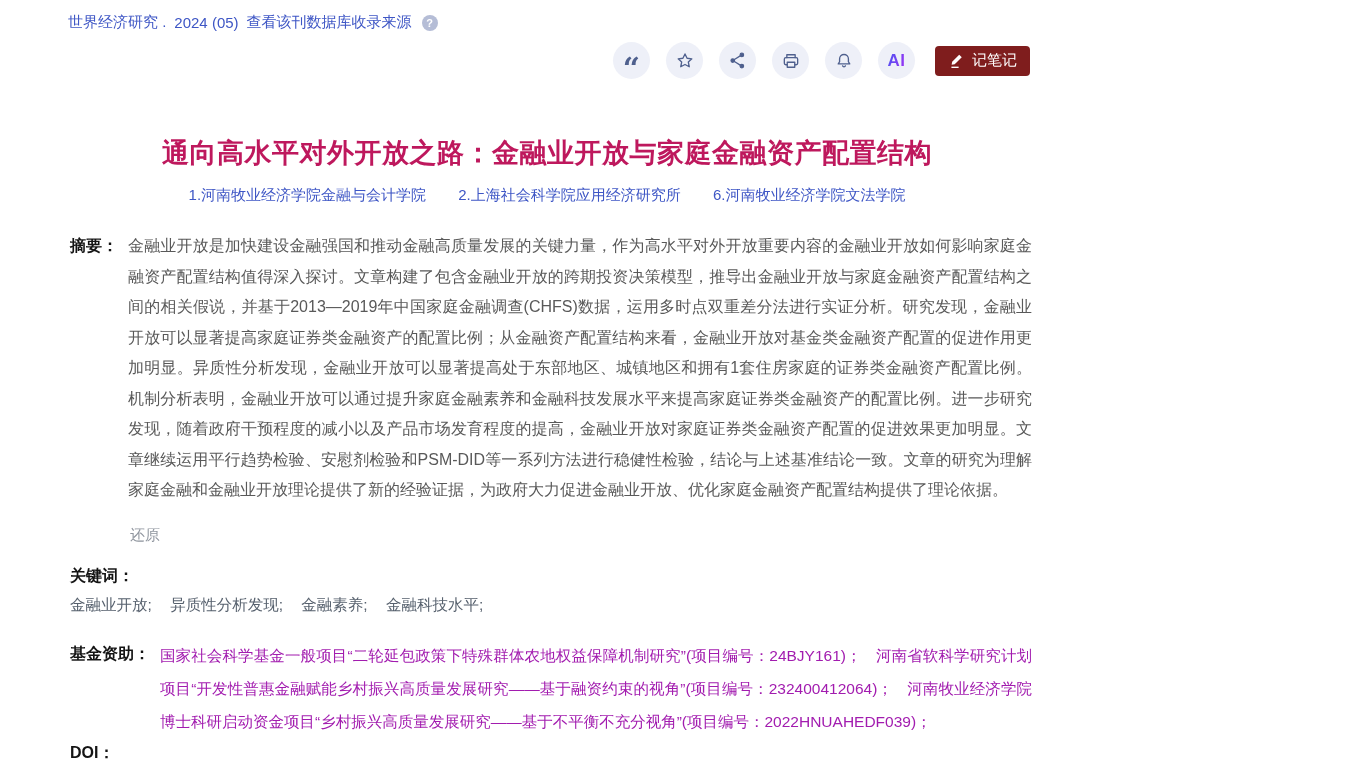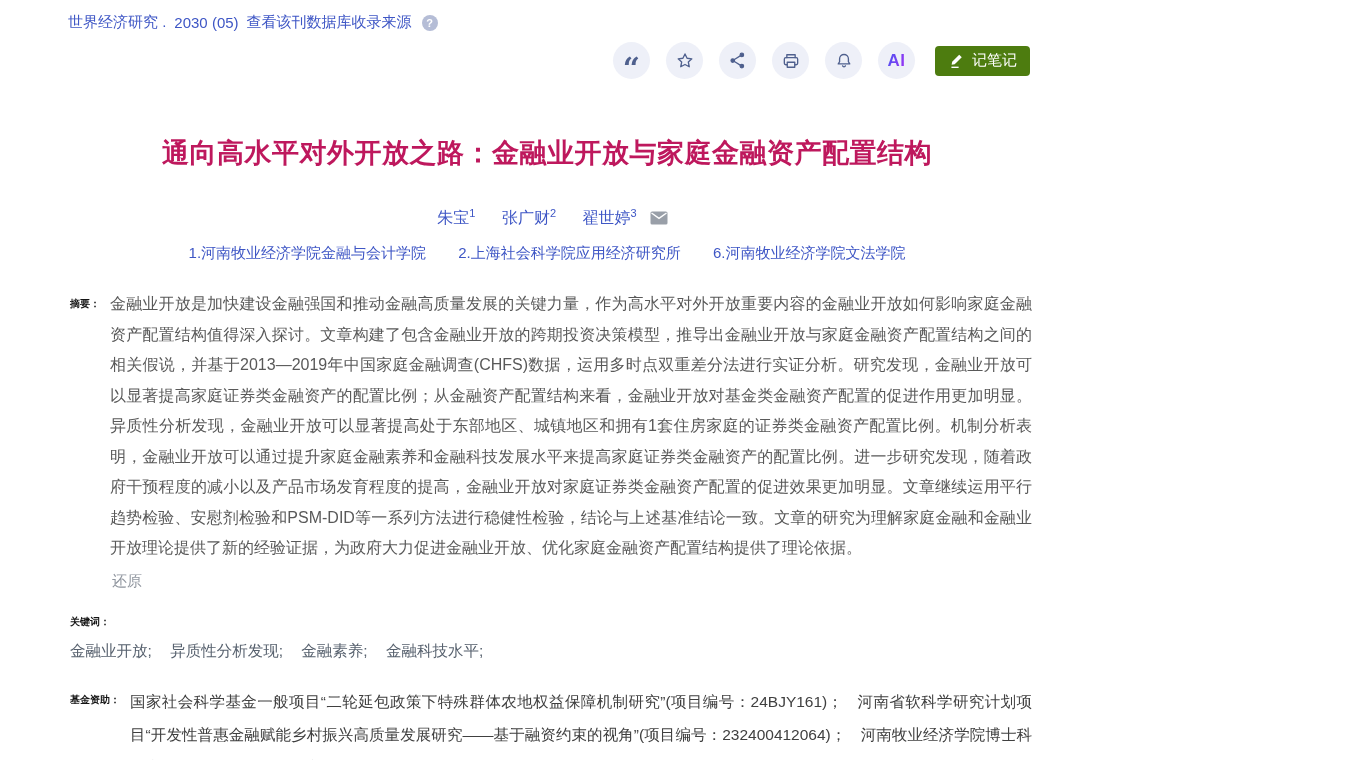--- a/index.html
+++ b/index.html
@@ -19,66 +19,66 @@
   .toolbar { margin-top: 10px; padding: 0 64px; display: flex; justify-content: flex-end;
              align-items: center; gap: 16px; }
   .icon-btn { width: 37px; height: 37px; border-radius: 50%; background: #eef0f8;
               display: flex; align-items: center; justify-content: center; cursor: pointer; }
   .icon-btn svg { display: block; }
   .quote-glyph { font-family: "DejaVu Serif", serif; font-weight: bold; font-size: 30px;
                  color: #4f608e; line-height: 1; transform: translateY(8px); }
   .ai-text { font-size: 17px; font-weight: 800; letter-spacing: .5px;
              background: linear-gradient(110deg, #4b55f0, #a32ef5);
              -webkit-background-clip: text; background-clip: text; color: transparent; }
-  .note-btn { height: 30px; padding: 0 13px; margin-left: 4px; background: #4d7c0f; color: #fff;
+  .note-btn { height: 30px; padding: 0 13px; margin-left: 4px; background: #7f1d1d; color: #fff;
               border: none; border-radius: 4px; display: flex; align-items: center; gap: 7px;
               font-size: 15px; font-family: inherit; cursor: pointer; }
 
   
   .title { margin-top: 56px; text-align: center; font-size: 27px; font-weight: 700;
            color: #be185d; letter-spacing: .5px; }
   .authors { margin-top: 36px; text-align: center; font-size: 16px; color: #3e56c5; }
   .author { margin: 0 11px; cursor: pointer; }
   .author sup { font-size: 11px; }
   .email-icon { vertical-align: -2px; margin-left: 2px; cursor: pointer; }
   .affils { margin-top: 15px; text-align: center; font-size: 15px; color: #3e56c5; }
   .affils span { margin: 0 14px; cursor: pointer; }
 
   
   .section { display: flex; align-items: flex-start; padding: 0 62px 0 70px; }
-  .sec-label { flex: none; font-weight: bold; color: #141414; font-size: 10px;
+  .sec-label { flex: none; font-weight: bold; color: #141414; font-size: 16px;
                line-height: 30px; margin-right: 10px; white-space: nowrap; }
   .sec-body { flex: 1; }
   .abstract-row { margin-top: 26px; }
   .abstract-text { font-size: 16px; line-height: 30.5px; color: #595959;
                    text-align: justify; }
-  .restore { margin-top: 8px; font-size: 15px; color: #8f959e; display: inline-block;
+  .restore { margin-top: 20px; font-size: 15px; color: #8f959e; display: inline-block;
              cursor: pointer; padding-left: 2px; }
 
   .keywords-row { margin-top: 16px; flex-direction: column; }
   .keywords-row .sec-body { font-size: 15.5px; line-height: 28px; color: #57616e; }
   .keyword { margin-right: 14px; cursor: pointer; }
 
   .fund-row { margin-top: 20px; }
-  .fund-row .sec-body { font-size: 15.5px; line-height: 33px; color: #404040;
+  .fund-row .sec-body { font-size: 15.5px; line-height: 33px; color: #a21caf;
                         text-align: justify; }
   .fund-item { margin-right: 10px; cursor: pointer; }
 
   .doi-row { }
   .doi-row .sec-label { font-size: 16px; }
   .doi-value { font-size: 15.5px; color: #595959; line-height: 30px; }
 </style>
 </head>
 <body>
 
 <div class="page">
 
   <div class="topbar">
     <span class="seg">世界经济研究 .</span>
-    <span class="seg">2030 (05)</span>
+    <span class="seg">2024 (05)</span>
     <span class="seg source-link">查看该刊数据库收录来源</span>
     <span class="help-icon">?</span>
   </div>
 
   <div class="toolbar">
     <div class="icon-btn">
       <span class="quote-glyph">“</span>
     </div>
     <div class="icon-btn">
       <svg width="20" height="20" viewBox="0 0 24 24" fill="none" stroke="#4f608e" stroke-width="1.6" stroke-linejoin="round" stroke-linecap="round">
@@ -114,28 +114,20 @@
       <svg width="17" height="17" viewBox="0 0 20 20">
         <path d="M13.2 3.2l3 3-8.3 8.3-3.6.6.6-3.6z" fill="#fff"></path>
         <line x1="4" y1="18" x2="12.5" y2="18" stroke="#fff" stroke-width="1.6"></line>
       </svg>
       <span>记笔记</span>
     </button>
   </div>
 
   <h1 class="title">通向高水平对外开放之路：金融业开放与家庭金融资产配置结构</h1>
 
-  <div class="authors">
-    <span class="author"><span>朱宝</span><sup>1</sup></span>
-    <span class="author"><span>张广财</span><sup>2</sup></span>
-    <span class="author"><span>翟世婷</span><sup>3</sup></span><svg class="email-icon" width="18" height="14" viewBox="0 0 18 14">
-      <rect x="0.5" y="0.5" width="17" height="13" rx="1.6" fill="#999fa8"></rect>
-      <path d="M1.5 2l7.5 5.4L16.5 2" fill="none" stroke="#fff" stroke-width="1.4"></path>
-    </svg>
-  </div>
 
   <div class="affils">
     <span>1.河南牧业经济学院金融与会计学院</span>
     <span>2.上海社会科学院应用经济研究所</span>
     <span>6.河南牧业经济学院文法学院</span>
   </div>
 
   <div class="section abstract-row">
     <div class="sec-label">摘要：</div>
     <div class="sec-body">

